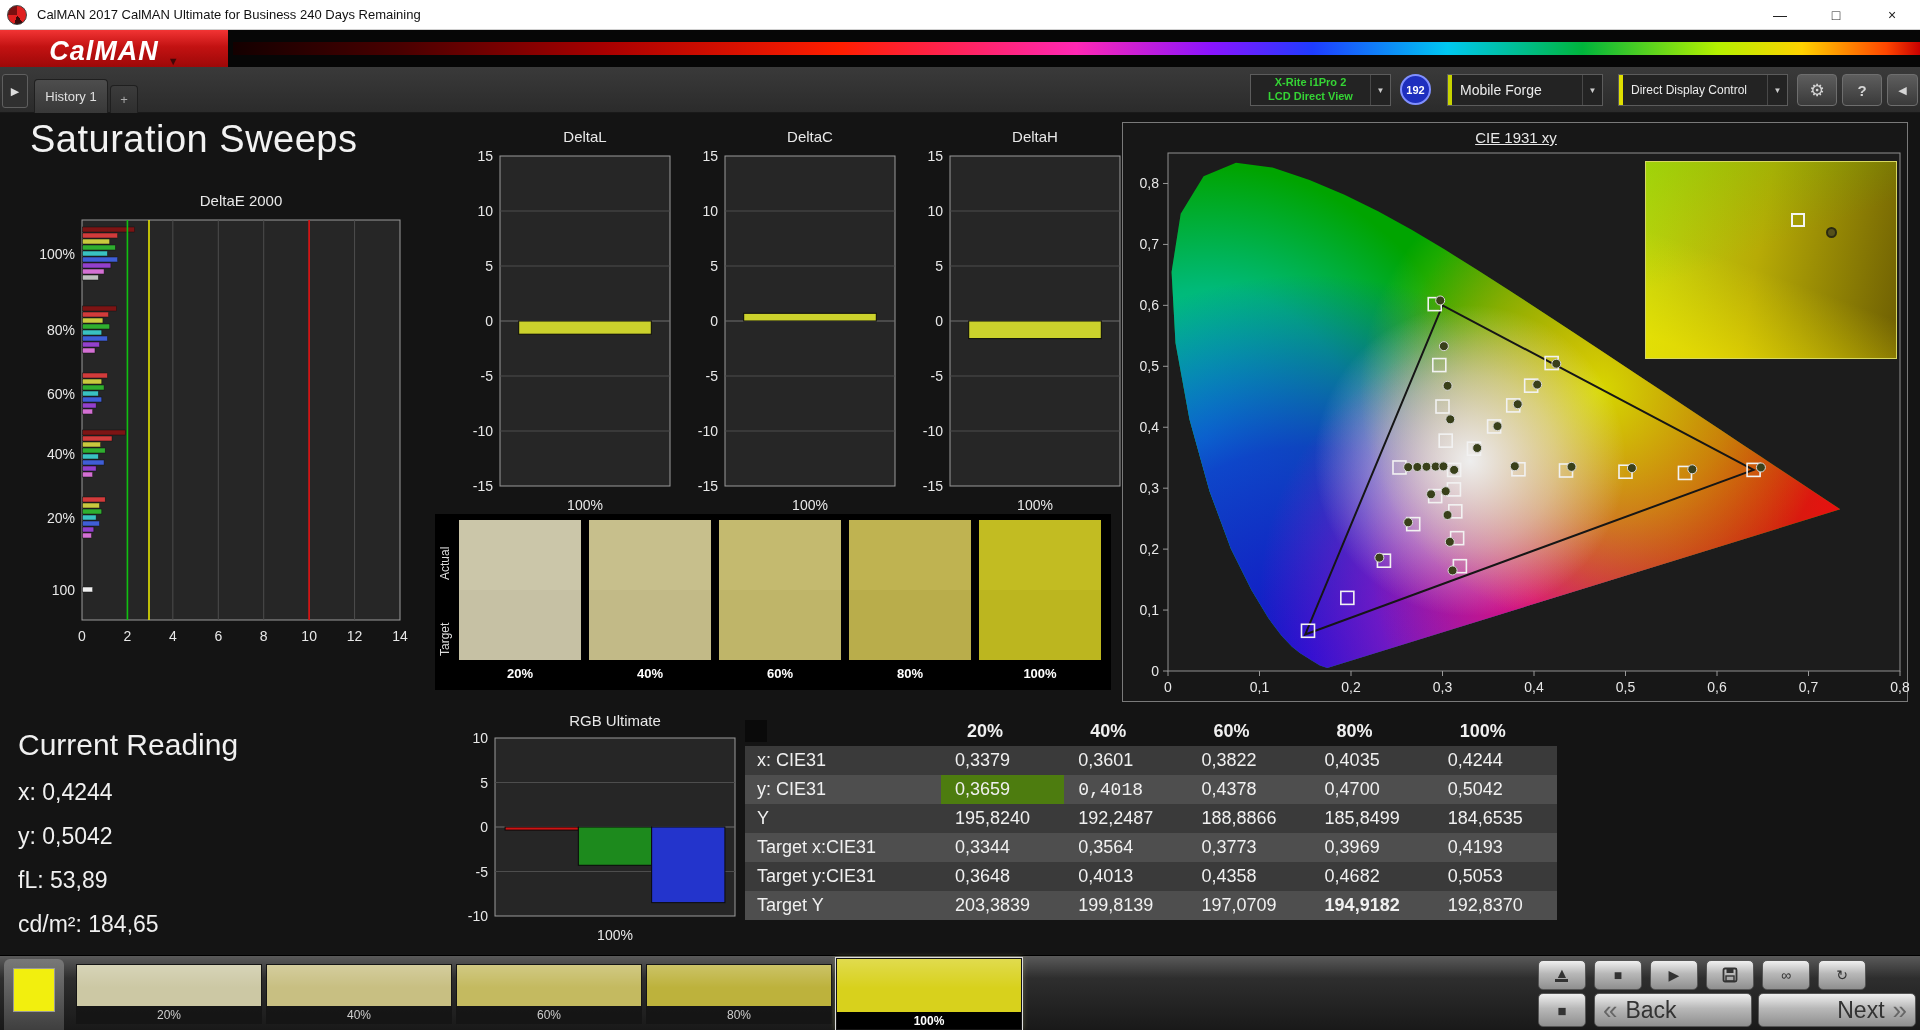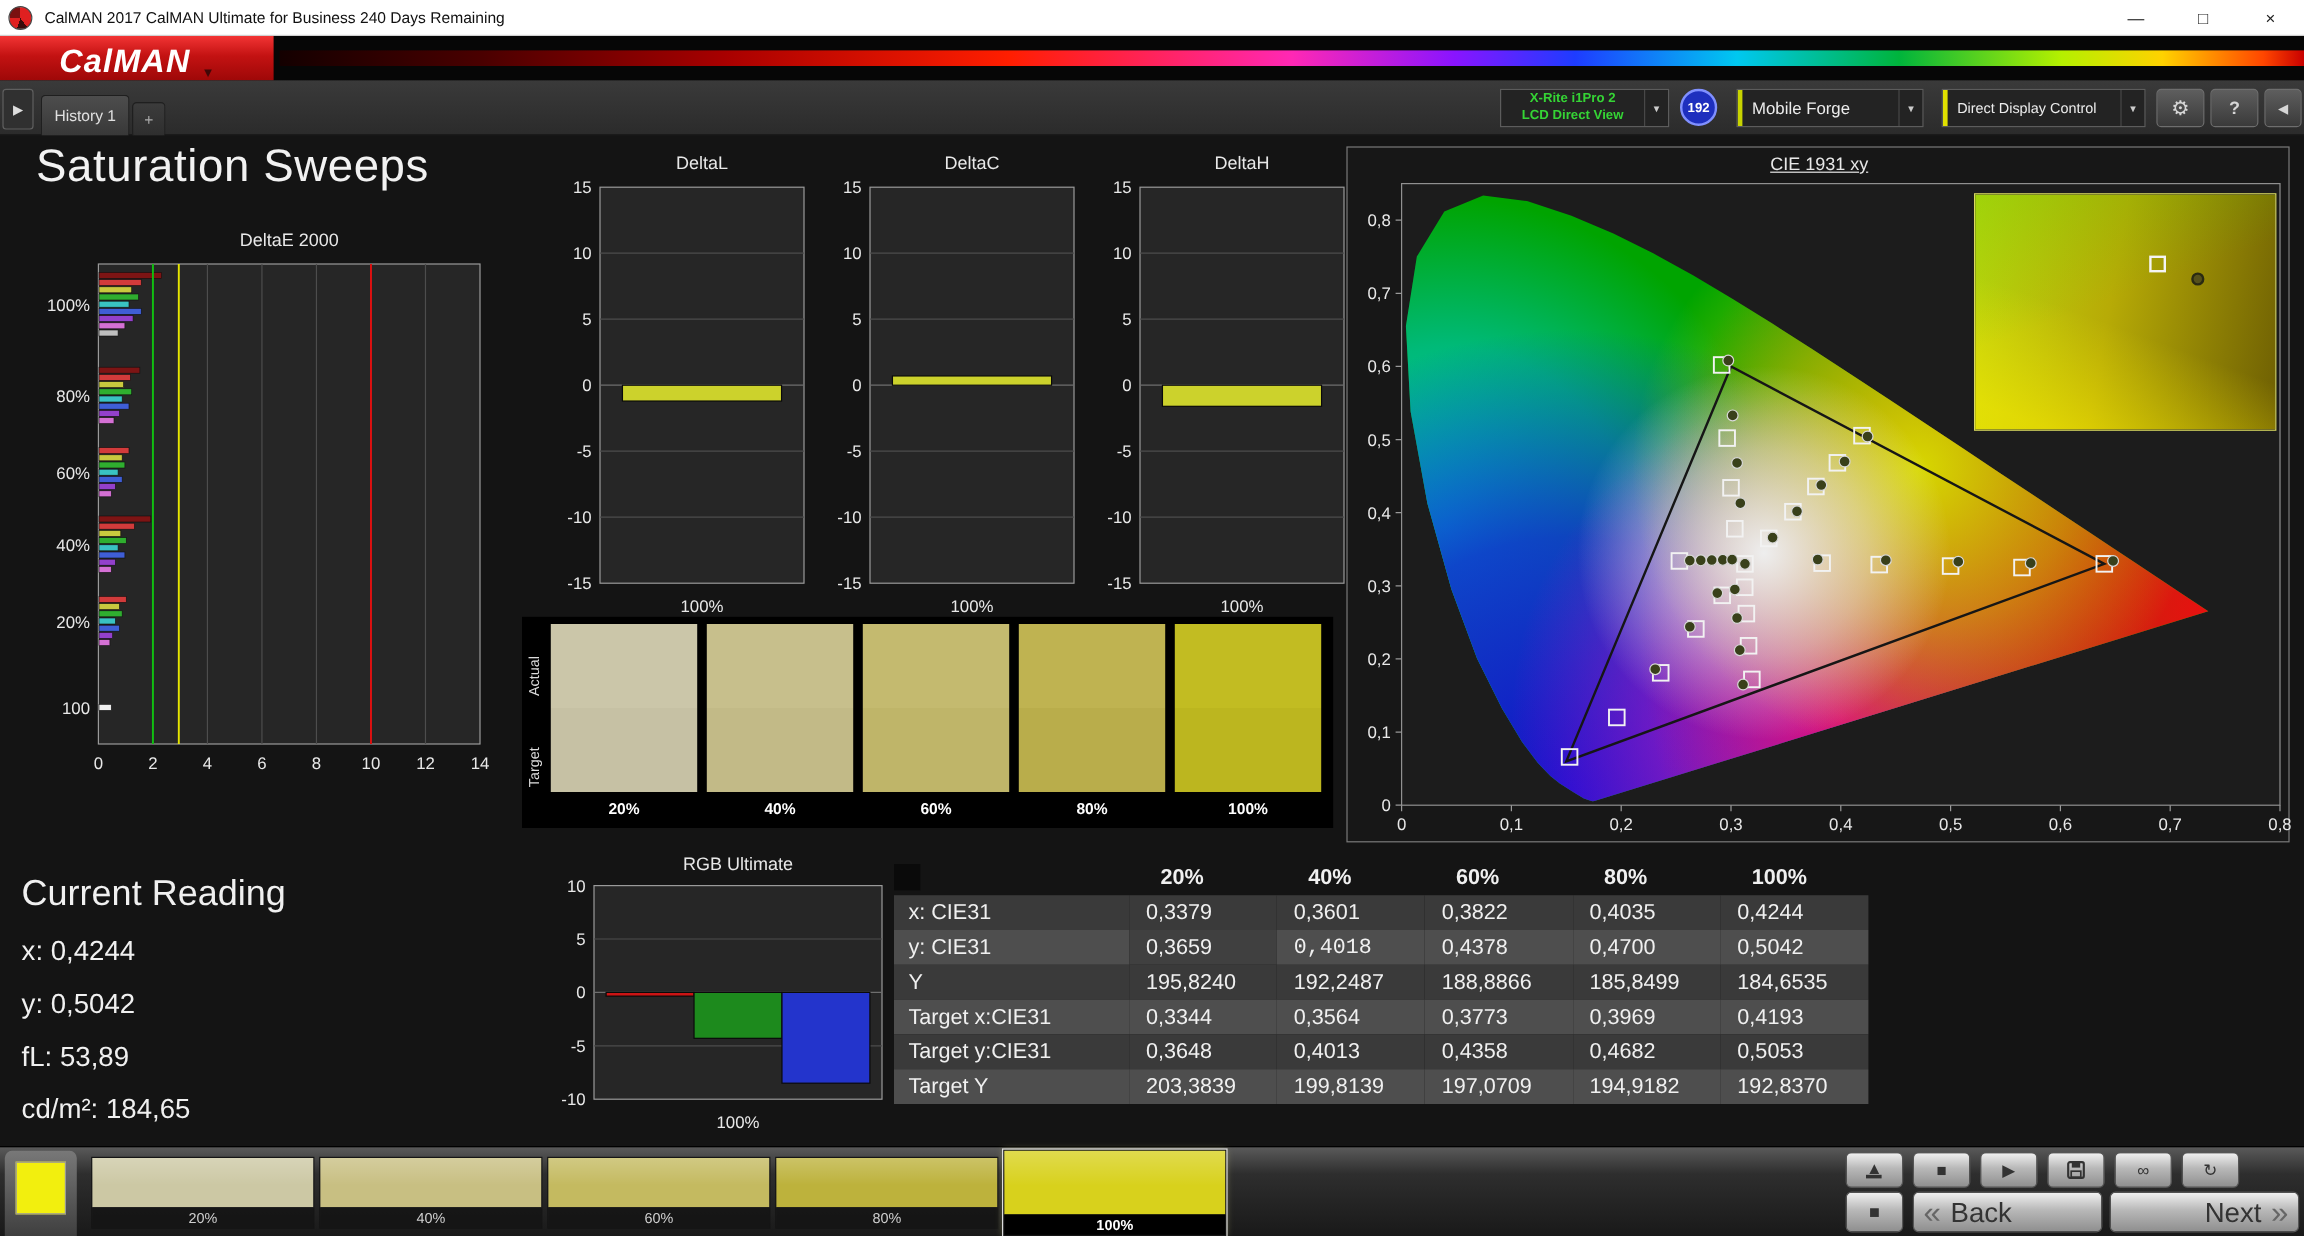--- a/index.html
+++ b/index.html
@@ -511,21 +511,21 @@
       <div class="tcell hc">60%</div>
       <div class="tcell hc">80%</div>
       <div class="tcell hc">100%</div>
       <div class="tcell rl" style="background: rgb(58, 58, 58);">x: CIE31</div>
       <div class="tcell rv" style="background: rgb(58, 58, 58);">0,3379</div>
       <div class="tcell rv" style="background: rgb(58, 58, 58);">0,3601</div>
       <div class="tcell rv" style="background: rgb(58, 58, 58);">0,3822</div>
       <div class="tcell rv" style="background: rgb(58, 58, 58);">0,4035</div>
       <div class="tcell rv" style="background: rgb(58, 58, 58);">0,4244</div>
       <div class="tcell rl" style="background: rgb(78, 78, 78);">y: CIE31</div>
-      <div class="tcell rv" style="background: #404040;">0,3659</div>
+      <div class="tcell rv" style="background: #4d7c0f;">0,3659</div>
       <div class="tcell rv" style="background: rgb(78, 78, 78); font-family: Liberation Mono, monospace;">0,4018</div>
       <div class="tcell rv" style="background: rgb(78, 78, 78);">0,4378</div>
       <div class="tcell rv" style="background: rgb(78, 78, 78);">0,4700</div>
       <div class="tcell rv" style="background: rgb(78, 78, 78);">0,5042</div>
       <div class="tcell rl" style="background: rgb(58, 58, 58);">Y</div>
       <div class="tcell rv" style="background: rgb(58, 58, 58);">195,8240</div>
       <div class="tcell rv" style="background: rgb(58, 58, 58);">192,2487</div>
       <div class="tcell rv" style="background: rgb(58, 58, 58);">188,8866</div>
       <div class="tcell rv" style="background: rgb(58, 58, 58);">185,8499</div>
       <div class="tcell rv" style="background: rgb(58, 58, 58);">184,6535</div>
@@ -538,21 +538,21 @@
       <div class="tcell rl" style="background: rgb(58, 58, 58);">Target y:CIE31</div>
       <div class="tcell rv" style="background: rgb(58, 58, 58);">0,3648</div>
       <div class="tcell rv" style="background: rgb(58, 58, 58);">0,4013</div>
       <div class="tcell rv" style="background: rgb(58, 58, 58);">0,4358</div>
       <div class="tcell rv" style="background: rgb(58, 58, 58);">0,4682</div>
       <div class="tcell rv" style="background: rgb(58, 58, 58);">0,5053</div>
       <div class="tcell rl" style="background: rgb(78, 78, 78);">Target Y</div>
       <div class="tcell rv" style="background: rgb(78, 78, 78);">203,3839</div>
       <div class="tcell rv" style="background: rgb(78, 78, 78);">199,8139</div>
       <div class="tcell rv" style="background: rgb(78, 78, 78);">197,0709</div>
-      <div class="tcell rv" style="background: rgb(78, 78, 78);">194,9182</div>
+      <div class="tcell rv" style="background: rgb(78, 78, 78); font-weight: bold;">194,9182</div>
       <div class="tcell rv" style="background: rgb(78, 78, 78);">192,8370</div>
     </div>
 
   <div class="bottombar">
     <div class="chip-holder">
       <div class="chip" id="current-chip" style="background: rgb(242, 239, 14);"></div>
     </div>
     <div id="levels-host">
         <div class="lvl" style="left: 76px;">
           <div class="lv-sw" style="background-color: rgb(204, 200, 164);"></div>

